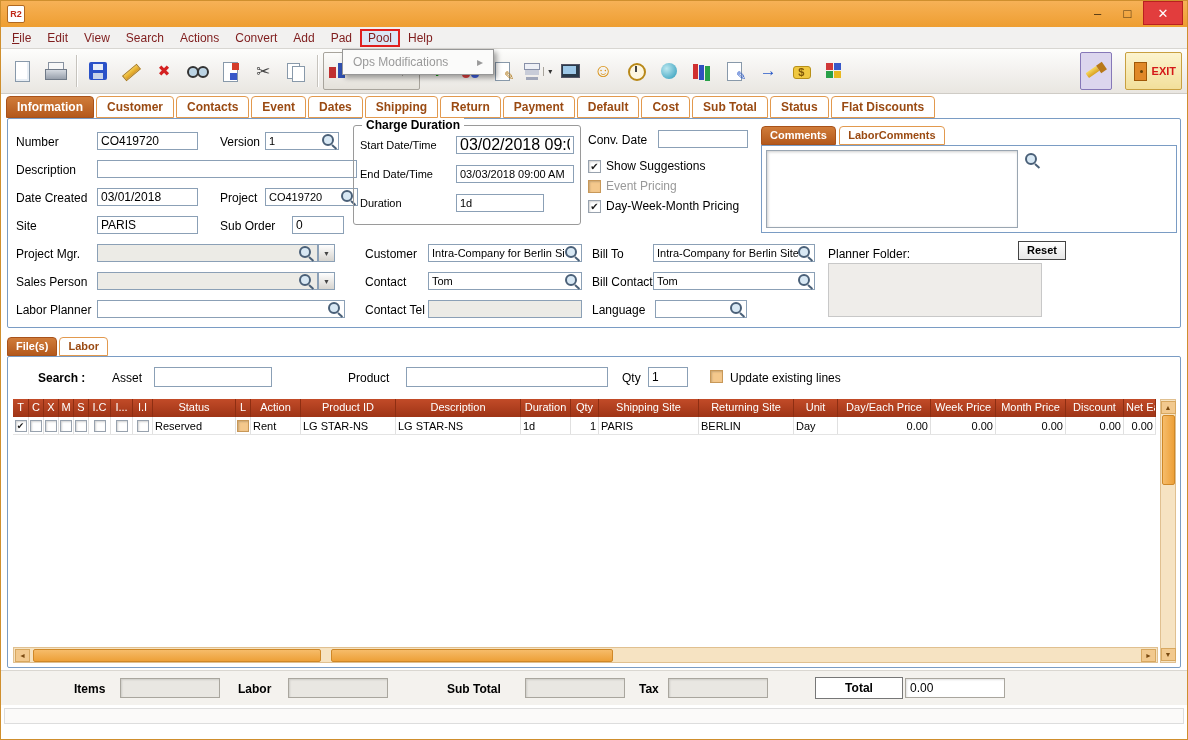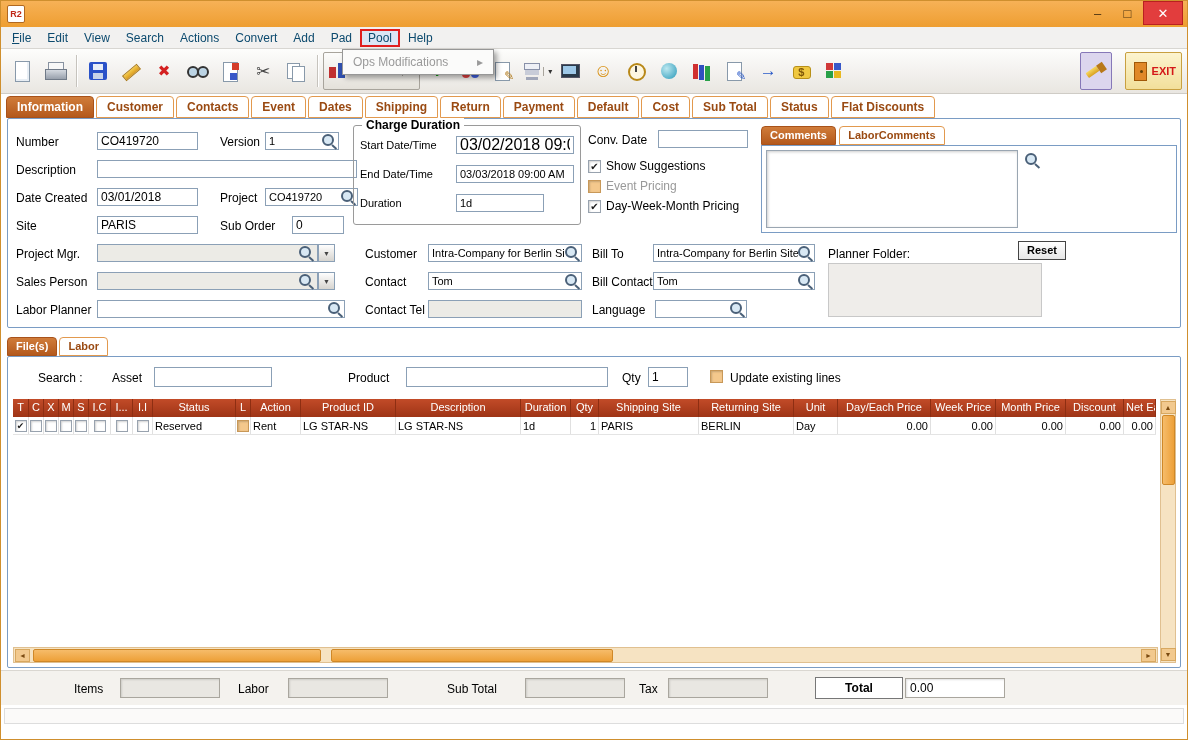--- a/index.html
+++ b/index.html
@@ -10,21 +10,21 @@
   
   .titlebar{position:absolute;left:0;top:0;width:100%;height:27px;background:linear-gradient(#f7b258,#ee9e31);display:flex;align-items:center}
   .appicon{width:18px;height:18px;margin-left:7px;background:#fff;border:1px solid #b06820;border-radius:2px;color:#c02818;font-weight:bold;font-size:9px;line-height:16px;text-align:center;flex:none}
   .title{position:absolute;left:0;right:0;text-align:center;color:#3a2606;font-size:13px;pointer-events:none}
   .winbtns{position:absolute;right:5px;top:1px;display:flex;align-items:center;gap:1px}
   .winbtn{width:29px;height:24px;display:flex;align-items:center;justify-content:center;color:#4a3210;font-size:13px}
   .winbtn.close{width:40px;background:#e23d3d;color:#fff;border:1px solid #b82020}
 
   
   .menubar{position:absolute;top:27px;left:0;width:100%;height:22px;background:#f2f1f0;border-bottom:1px solid #d8d6d2;display:flex;align-items:center;padding-left:4px}
-  .mitem{padding:2px 8px;color:#0c4a6e;white-space:nowrap}
+  .mitem{padding:2px 8px;color:#7f1d1d;white-space:nowrap}
   .mitem.accel::first-letter{text-decoration:underline}
   .mitem.open{background:#dce6f5;outline:2px solid #e01f1f;outline-offset:-2px}
 
   
   .toolbar{position:absolute;top:49px;left:0;width:100%;height:45px;background:linear-gradient(#fdfdfc,#e9e6e1);border-bottom:1px solid #cfccc6;display:flex;align-items:center;padding:0 6px;gap:1px}
   .tbtn{height:38px;min-width:32px;display:flex;align-items:center;justify-content:center;border:1px solid transparent;border-radius:2px;flex:none}
   .tbtn.pressed{background:#dcd6ee;border-color:#8678b8}
   .tsep{width:1px;height:32px;background:#c6c3bd;box-shadow:1px 0 0 #fff;margin:0 4px;flex:none}
   .spacer{flex:1}
   .subrent{border:1px solid #a8a49c;background:linear-gradient(#fcfcfb,#e4e1da);padding:0 4px;gap:4px}
@@ -83,21 +83,21 @@
   .tab{padding:3px 10px 0;height:22px;border:1px solid #e2994e;border-radius:4px 4px 0 0;background:#fff;color:#9a4a12;font-weight:bold;font-size:12px;white-space:nowrap}
   .tab.active{background:linear-gradient(#d07c3a,#b4591c);color:#fff;border-color:#a8521a}
   .minitab{height:19px;padding:2px 8px 0;border:1px solid #e2994e;border-radius:4px 4px 0 0;background:#fff;color:#9a4a12;font-weight:bold;font-size:11px;display:inline-block;white-space:nowrap}
   .minitab.active{background:linear-gradient(#d07c3a,#b4591c);color:#fff;border-color:#a8521a}
 
   
   .panel{position:absolute;border:1px solid #7a9cc4;border-radius:2px;background:#fff}
   #info-panel{left:7px;top:118px;width:1174px;height:210px}
   #items-panel{left:7px;top:356px;width:1174px;height:312px}
   .lbl{position:absolute;white-space:nowrap}
-  .b{font-weight:normal}
+  .b{font-weight:bold}
   .fld{position:absolute;height:18px;border:1px solid #8ba0b6;background:#fff;padding:0 3px;font-size:12px;font-family:inherit;outline:none}
   .fld.gray{background:#ecebe6}
   .wrap{position:absolute;height:18px}
   .wrap>input{width:100%;height:18px;border:1px solid #8ba0b6;background:#fff;padding:0 16px 0 3px;font-size:11px;font-family:inherit;outline:none}
   .wrap>.mag{position:absolute;right:2px;top:2px}
   .cwrap{position:absolute;height:18px}
   .cwrap>input{width:calc(100% - 17px);height:18px;border:1px solid #8ba0b6;background:#ecebe6;padding:0 16px 0 3px;font-size:12px;font-family:inherit;outline:none}
   .cwrap>.mag{position:absolute;right:21px;top:2px}
   .combo-btn{position:absolute;right:0;top:0;width:17px;height:18px;border:1px solid #8ba0b6;background:linear-gradient(#fefefe,#d6d4cf);font-size:7px;display:flex;align-items:center;justify-content:center;color:#444}
   .mag{position:relative;width:15px;height:15px;display:inline-block}

